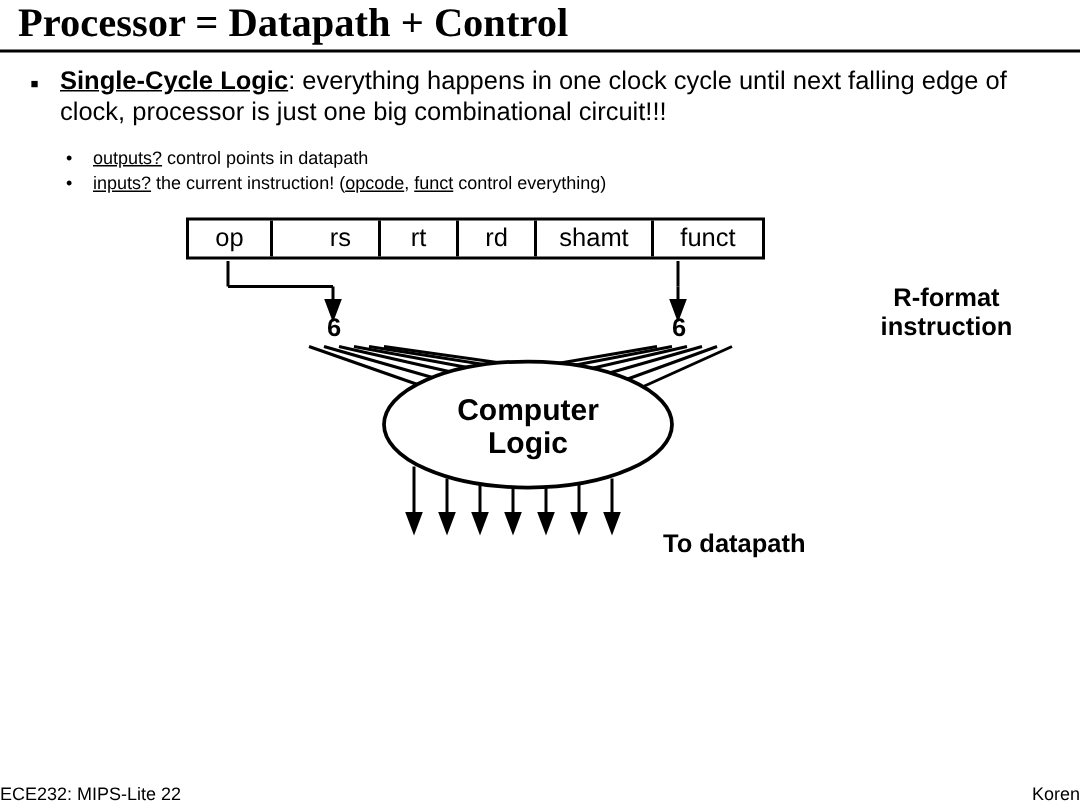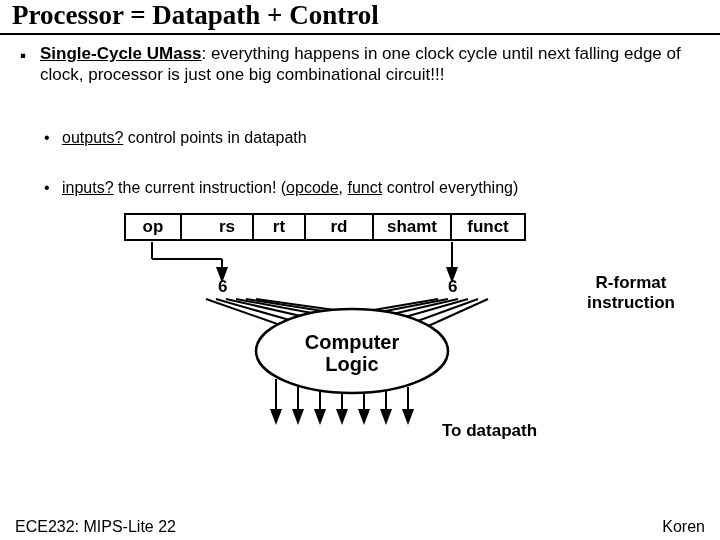--- a/index.html
+++ b/index.html
@@ -33,25 +33,24 @@
     position: absolute;
     left: -20px;
     top: 2px;
   }
   .bold { font-weight: bold; }
   .uline { text-decoration: underline; }
   .sub-bullets {
     padding: 4px 18px 6px 62px;
   }
   .bullet-sub {
-    font-size: 16px;
+    font-size: 12px;
     line-height: 1.3;
     position: relative;
     margin-bottom: 2px;
-    margin-top: 30px;
   }
   .bullet-sub::before {
     content: "\2022";
     position: absolute;
     left: -18px;
     top: 0;
   }
   .diagram {
     position: relative;
     width: 720px;
@@ -60,40 +59,40 @@
   .field-row {
     position: absolute;
     left: 124px;
     top: 6px;
     display: flex;
     border: 2px solid #000;
   }
   .field {
     text-align: center;
     font-size: 17px;
-    font-weight: bold;
+    font-weight: normal;
     padding: 2px 0;
     border-right: 2px solid #000;
   }
   .field:last-child { border-right: none; }
   .f-op { width: 56px; }
   .f-rs { width: 52px; margin-left: 20px; }
   .f-rt { width: 52px; }
-  .f-rd { width: 68px; }
+  .f-rd { width: 52px; }
   .f-shamt { width: 78px; }
   .f-funct { width: 72px; }
   .six-label {
     position: absolute;
     font-size: 17px;
     font-weight: bold;
   }
   .rformat {
     position: absolute;
     left: 576px;
-    top: 66px;
+    top: 50px;
     font-size: 17px;
     font-weight: bold;
     text-align: center;
     line-height: 1.15;
     width: 110px;
   }
   .control-label {
     position: absolute;
     left: 292px;
     top: 124px;
@@ -109,42 +108,42 @@
     left: 442px;
     top: 214px;
     font-size: 17px;
     font-weight: bold;
   }
   .footer {
     position: absolute;
     bottom: 4px;
     left: 0;
     width: 720px;
-    padding: 0 15px;
+    padding: 0 0;
     display: flex;
     justify-content: space-between;
     align-items: center;
-    font-size: 16px;
+    font-size: 12px;
   }
   .footer .mid { font-style: italic; }
   svg.diag-svg {
     position: absolute;
     left: 0; top: 0;
     width: 720px;
     height: 250px;
   }
 </style>
 </head>
 <body>
 
 <div class="title">Processor = Datapath + Control</div>
 
 <div class="bullets">
   <div class="bullet-main">
-    <span class="bold uline">Single-Cycle UMass</span><span>: everything happens in one clock cycle until next falling edge of clock, processor is just one big combinational circuit!!!</span>
+    <span class="bold uline">Single-Cycle Logic</span><span>: everything happens in one clock cycle until next falling edge of clock, processor is just one big combinational circuit!!!</span>
   </div>
 </div>
 
 <div class="sub-bullets">
   <div class="bullet-sub">
     <span class="uline">outputs?</span><span> control points in datapath</span>
   </div>
   <div class="bullet-sub">
     <span class="uline">inputs?</span><span>  the current instruction! (</span><span class="uline">opcode</span><span>, </span><span class="uline">funct</span><span> control everything)</span>
   </div>

